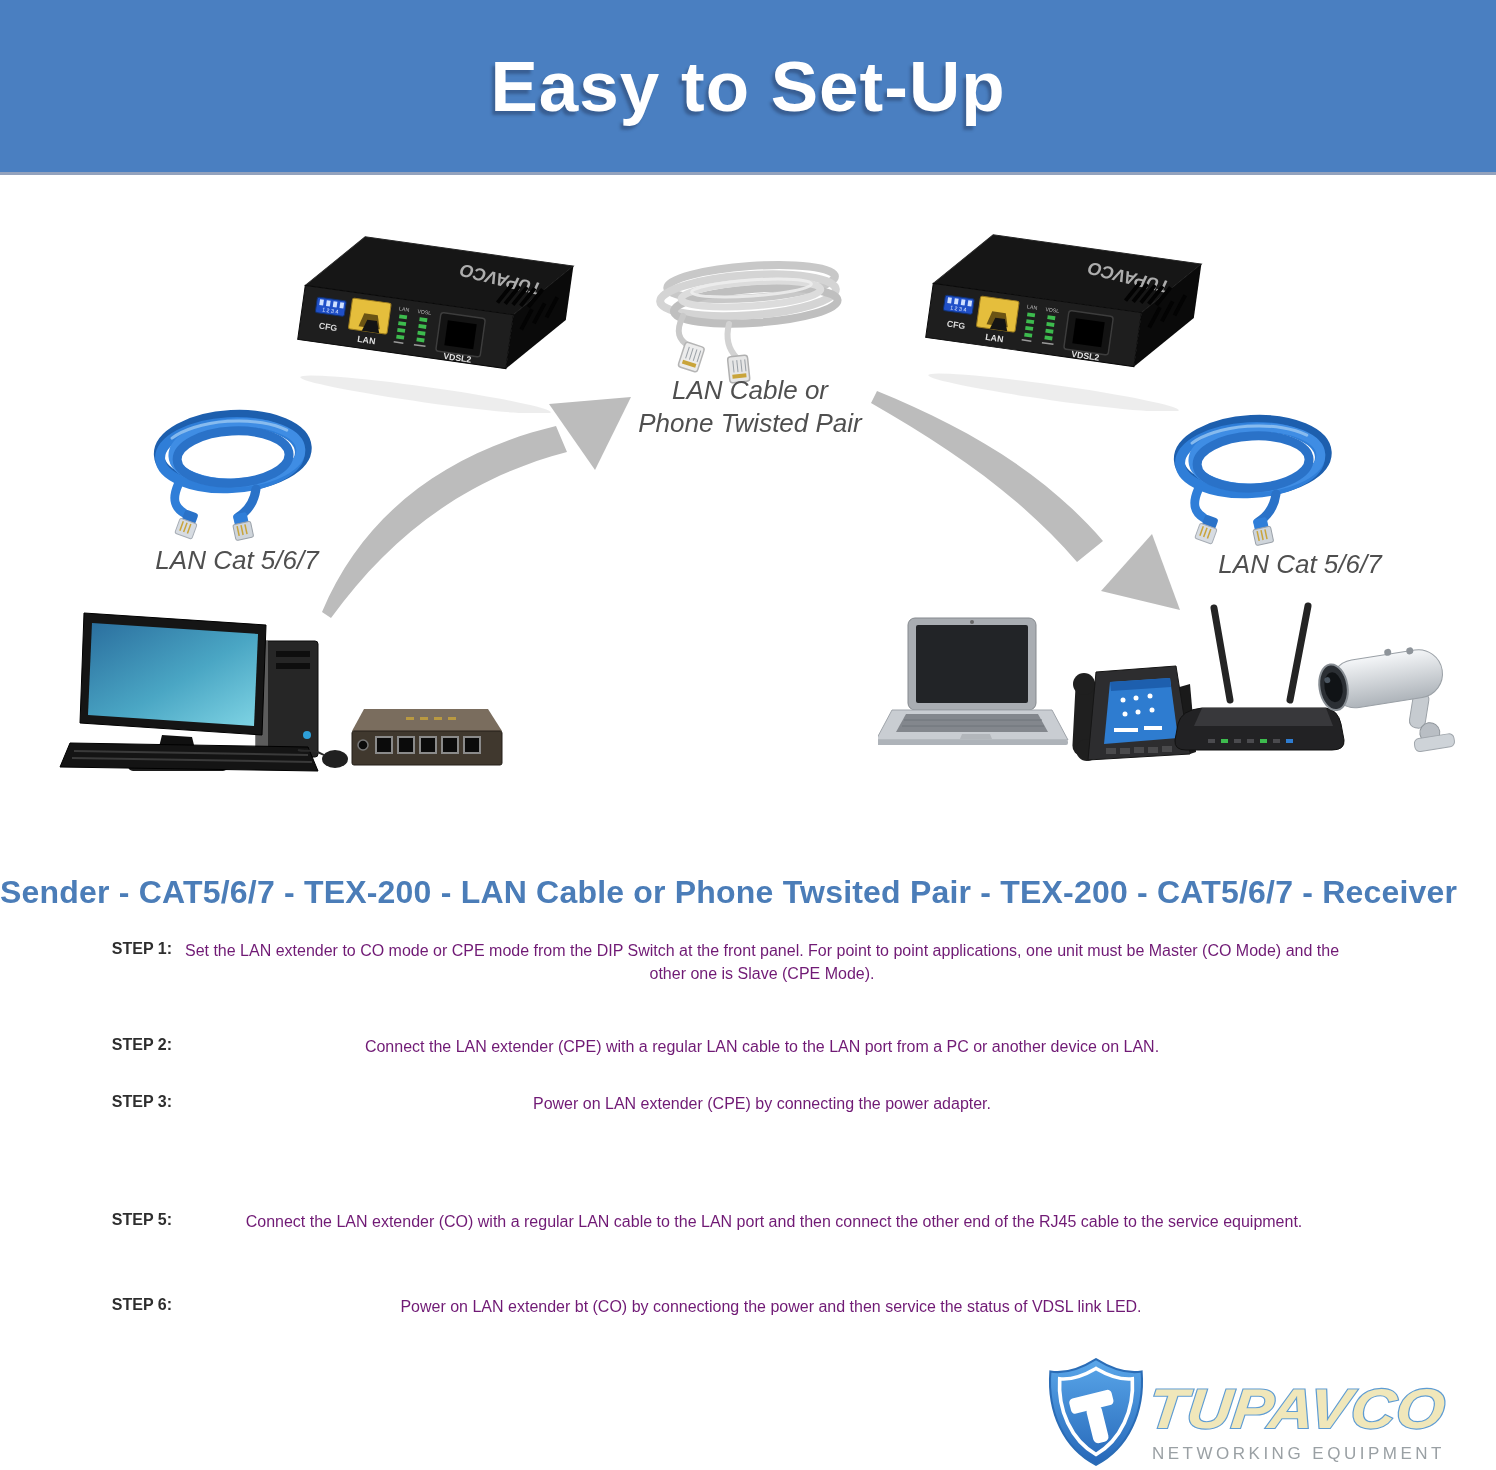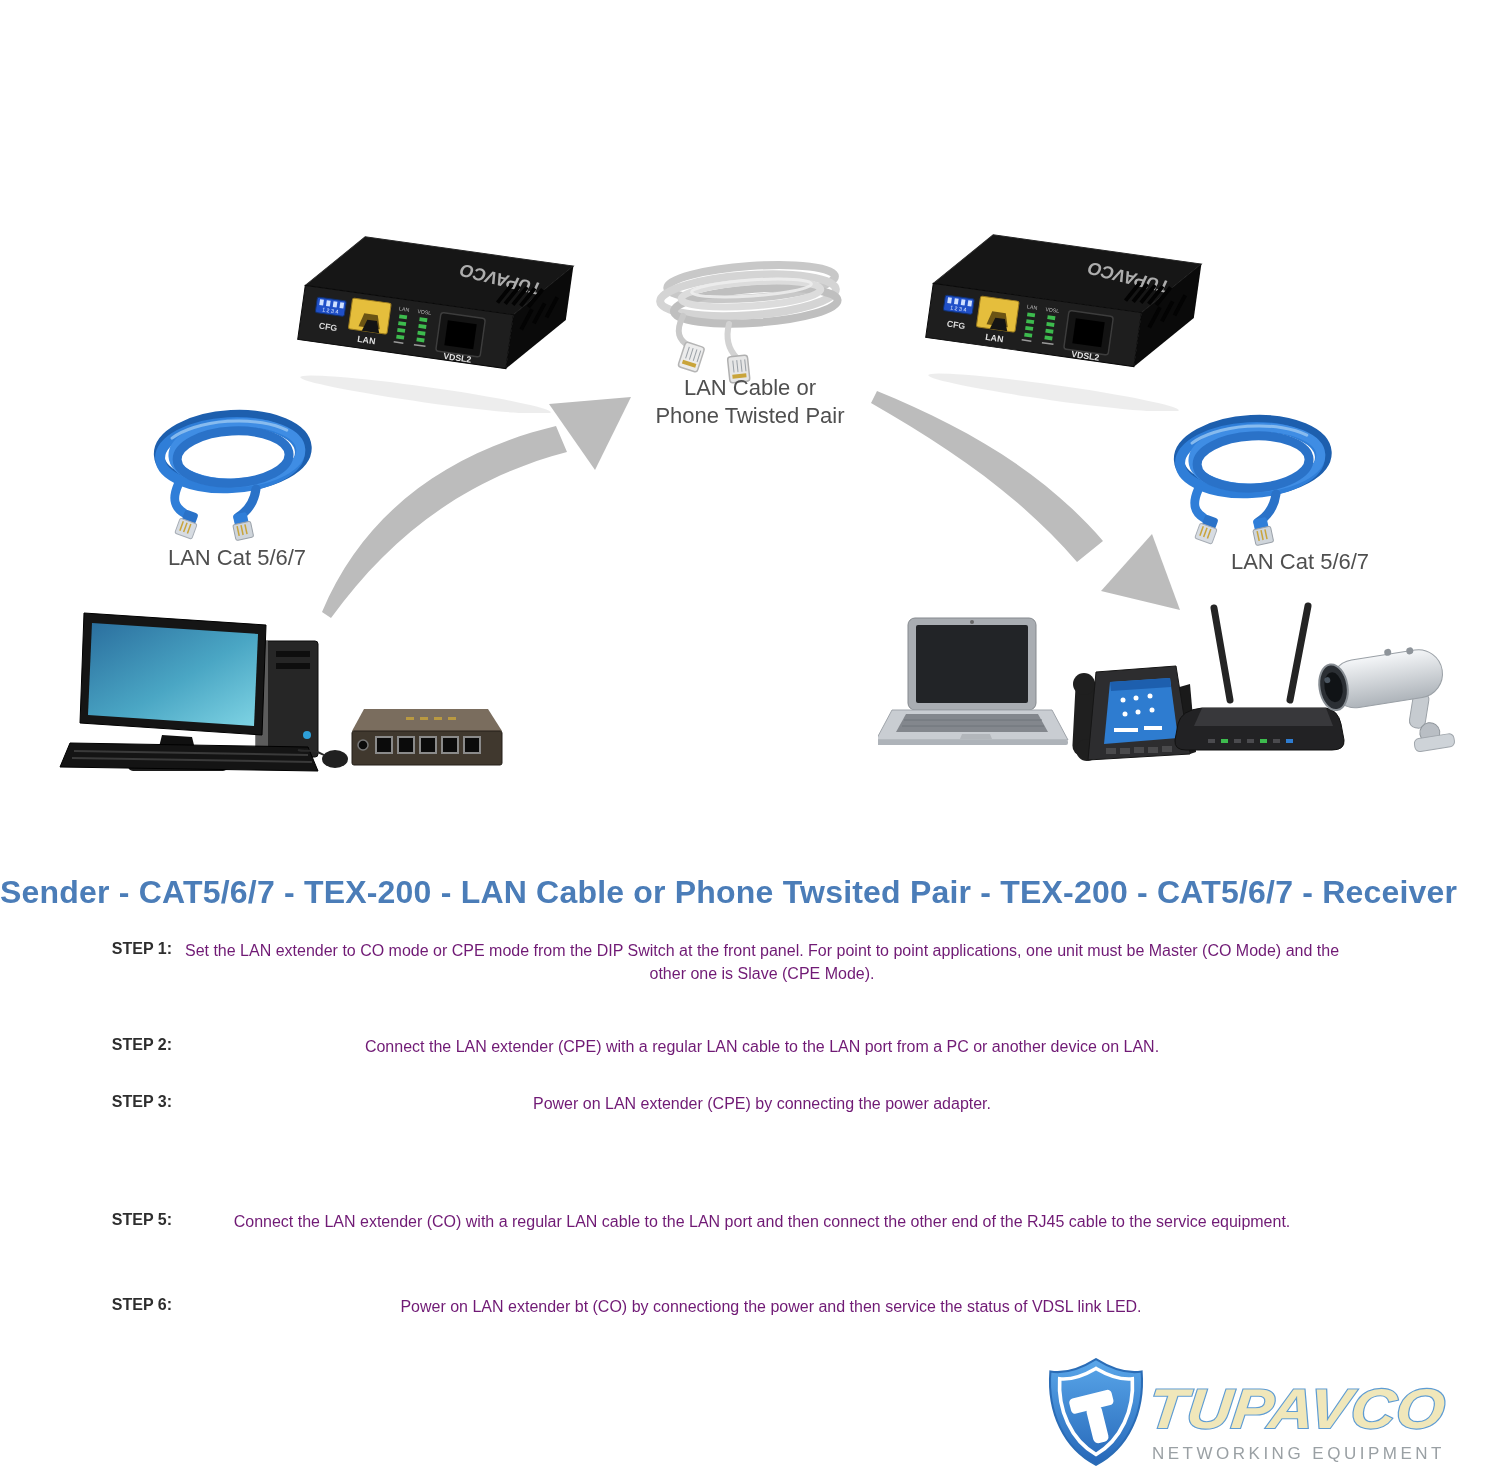--- a/index.html
+++ b/index.html
@@ -6,38 +6,41 @@
   .page{position:relative;width:1496px;height:1470px;background:#ffffff;overflow:hidden;
         font-family:"Liberation Sans",sans-serif;}
   
   .banner{position:absolute;top:0;left:0;width:100%;height:172px;background:#4a7fc1;
           border-bottom:3px solid #93a2bd;display:flex;align-items:center;justify-content:center;}
   .banner h1{margin:0;font-size:71px;font-weight:bold;color:#ffffff;letter-spacing:1px;
              text-shadow:-3px 4px 3px rgba(35,55,90,0.45);}
   
   .diagram{position:absolute;top:0;left:0;width:1496px;height:840px;}
   .abs{position:absolute;}
-  .diagram-label{position:absolute;text-align:center;font-size:22px;color:#4f4f4f;line-height:1.25;}
+  .diagram-label{position:absolute;text-align:center;font-size:26px;color:#4f4f4f;line-height:1.25;font-style:italic;}
   
   .flow-line{position:absolute;top:874px;left:0;width:100%;
              font-size:32px;font-weight:bold;color:#4b7db8;letter-spacing:0.2px;}
   
   .step{position:absolute;left:72px;display:flex;font-size:16px;}
   .step-label{width:100px;flex:none;text-align:right;font-weight:bold;color:#2e2e2e;}
   .step-text{width:1180px;color:#701a75;line-height:1.42;text-align:center;}
   
   .logo-tagline{position:absolute;left:1152px;top:1444px;font-size:17px;letter-spacing:3.5px;
                 color:#9aa0a4;}
   svg{display:block;}
 </style>
 </head>
 <body>
 
 <div class="page">
 
+  <div class="banner">
+    <h1>Easy to Set-Up</h1>
+  </div>
 
   <div class="diagram">
 
     <svg class="abs" style="left:0;top:0;" width="1496" height="830" viewBox="0 0 1496 830">
       <g fill="#bcbcbc">
         <path d="M322,612 C364,512 448,452 556,426 L567,452 C464,479 390,537 331,618 Z"></path>
         <polygon points="631,397 549,404 595,470"></polygon>
       </g>
       <g fill="#bcbcbc">
         <path d="M877,391 C963,426 1043,471 1103,541 L1077,562 C1019,495 951,449 871,403 Z"></path>
@@ -394,21 +397,21 @@
     <div class="step-text">Set the LAN extender to CO mode or CPE mode from the DIP Switch at the front panel. For point to point applications, one unit must be Master (CO Mode) and the other one is Slave (CPE Mode).</div>
   </div>
   <div class="step" style="top:1036px;">
     <div class="step-label">STEP 2:</div>
     <div class="step-text">Connect the LAN extender (CPE) with a regular LAN cable to the LAN port from a PC or another device on LAN.</div>
   </div>
   <div class="step" style="top:1093px;">
     <div class="step-label">STEP 3:</div>
     <div class="step-text">Power on LAN extender (CPE) by connecting the power adapter.</div>
   </div>
-  <div class="step" style="top:1211px;">
+  <div class="step" style="top:1211px;gap:12px;">
     <div class="step-label">STEP 5:</div>
     <div class="step-text">Connect the LAN extender (CO) with a regular LAN cable to the LAN port and then connect the other end of the RJ45 cable to the service equipment.</div>
   </div>
   <div class="step" style="top:1296px;gap:9px;">
     <div class="step-label">STEP 6:</div>
     <div class="step-text">Power on LAN extender bt (CO) by connectiong the power and then service the status of VDSL link LED.</div>
   </div>
 
   <svg class="abs" style="left:1046px;top:1356px;position:absolute;" width="100" height="112" viewBox="0 0 96 108">
     <defs>

